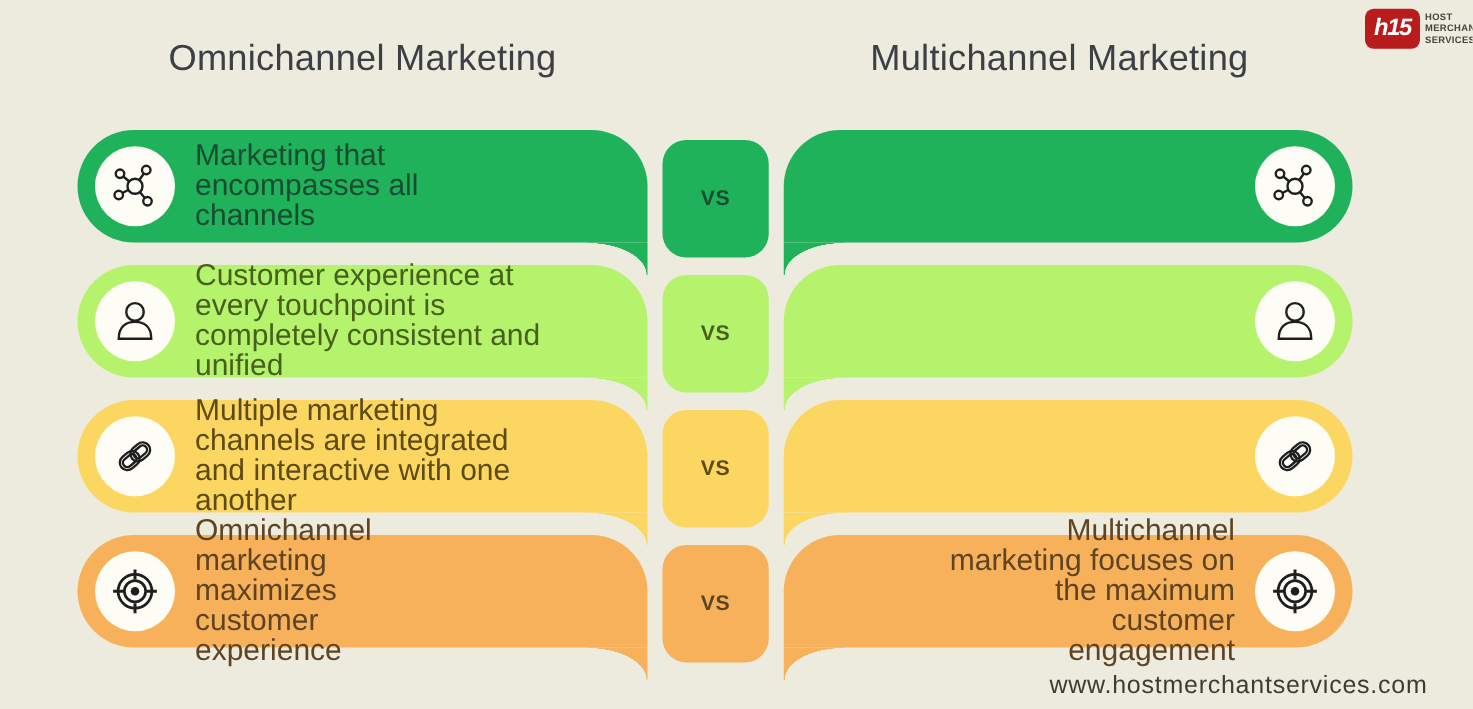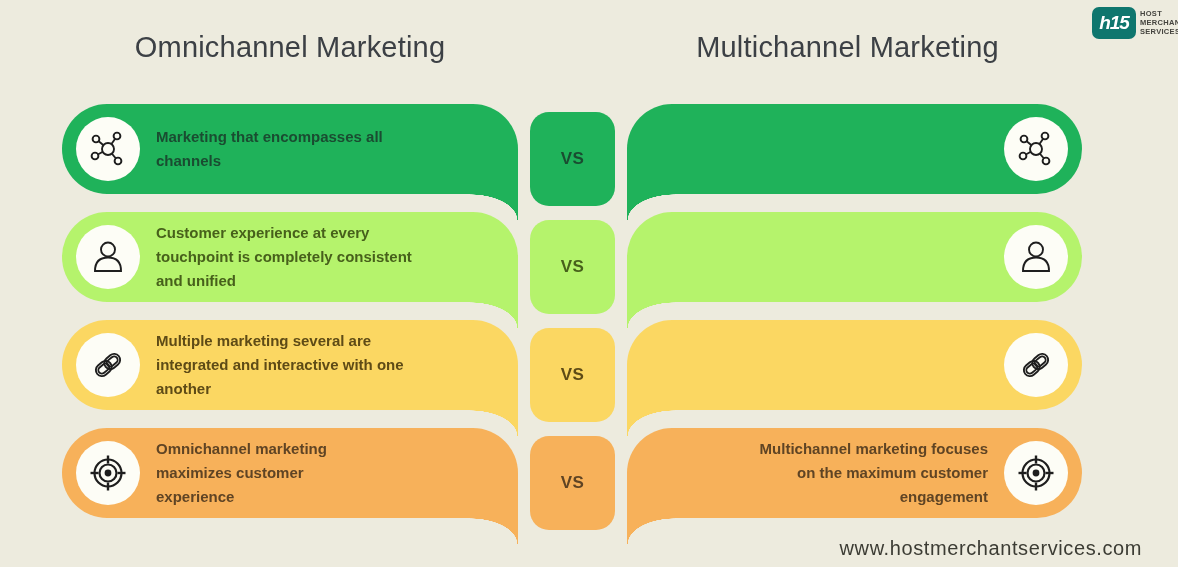--- a/index.html
+++ b/index.html
@@ -12,21 +12,21 @@
     position:absolute;top:31px;height:36px;
     font-size:29px;font-weight:normal;color:#3c4045;
     text-align:center;letter-spacing:.2px;
   }
   .title.left{left:62px;width:456px;}
   .title.right{left:620px;width:455px;}
 
   
   .logo{position:absolute;left:1092px;top:7px;display:flex;align-items:flex-start;}
   .logo-mark{
-    width:44px;height:32px;background:#0f766e;border-radius:7px;
+    width:44px;height:32px;background:#b91c1c;border-radius:7px;
     display:flex;align-items:center;justify-content:center;
     color:#fff;font-weight:bold;font-size:19px;letter-spacing:-1px;
     font-style:italic;
   }
   .logo-lines{margin-left:4px;padding-top:2px;}
   .logo-lines div{
     font-size:7.5px;font-weight:bold;color:#45443f;line-height:9px;letter-spacing:.3px;
   }
 
   
@@ -56,21 +56,21 @@
   .left-pill .icon-circle{left:14px;}
   .right-pill .icon-circle{right:14px;}
   .icon-circle svg{width:42px;height:42px;stroke:#1e1e1e;fill:none;stroke-width:1.9;}
 
   .pill-inner{
     position:absolute;top:0;bottom:0;display:flex;align-items:center;
   }
   .left-pill .pill-inner{left:94px;right:24px;justify-content:flex-start;}
   .right-pill .pill-inner{left:24px;right:94px;justify-content:flex-end;}
   .pill-text{
-    font-size:15px;line-height:24px;color:var(--t);font-weight:bold;
+    font-size:24px;line-height:24px;color:var(--t);font-weight:normal;
   }
   .right-pill .pill-text{text-align:right;}
 
   .vs-box{
     position:absolute;left:530px;width:85px;height:94px;
     background:var(--c);border-radius:19px;
     display:flex;align-items:center;justify-content:center;
     font-size:17px;color:var(--t);letter-spacing:.5px;font-weight:bold;
   }
   .vs1{top:112px;} .vs2{top:220px;} .vs3{top:328px;} .vs4{top:436px;}
@@ -176,21 +176,21 @@
 </div>
 
 <div class="pill left-pill row3" style="--c: #fbd762; --t: #5e4b16;">
   <div class="tail"></div>
   <div class="icon-circle">
     <svg viewBox="-21 -21 42 42">
         <use href="#ic-chain"></use>
       </svg>
   </div>
   <div class="pill-inner">
-      <div class="pill-text" style="max-width:288px">Multiple marketing several are integrated and interactive with one another</div>
+      <div class="pill-text" style="max-width:288px">Multiple marketing channels are integrated and interactive with one another</div>
     </div>
 </div>
 <div class="vs-box vs3" style="--c: #fbd762; --t: #5e4b16;">VS</div>
 <div class="pill right-pill row3" style="--c: #fbd762; --t: #5e4b16;">
   <div class="tail"></div>
   <div class="icon-circle">
     <svg viewBox="-21 -21 42 42">
         <use href="#ic-chain"></use>
       </svg>
   </div>

